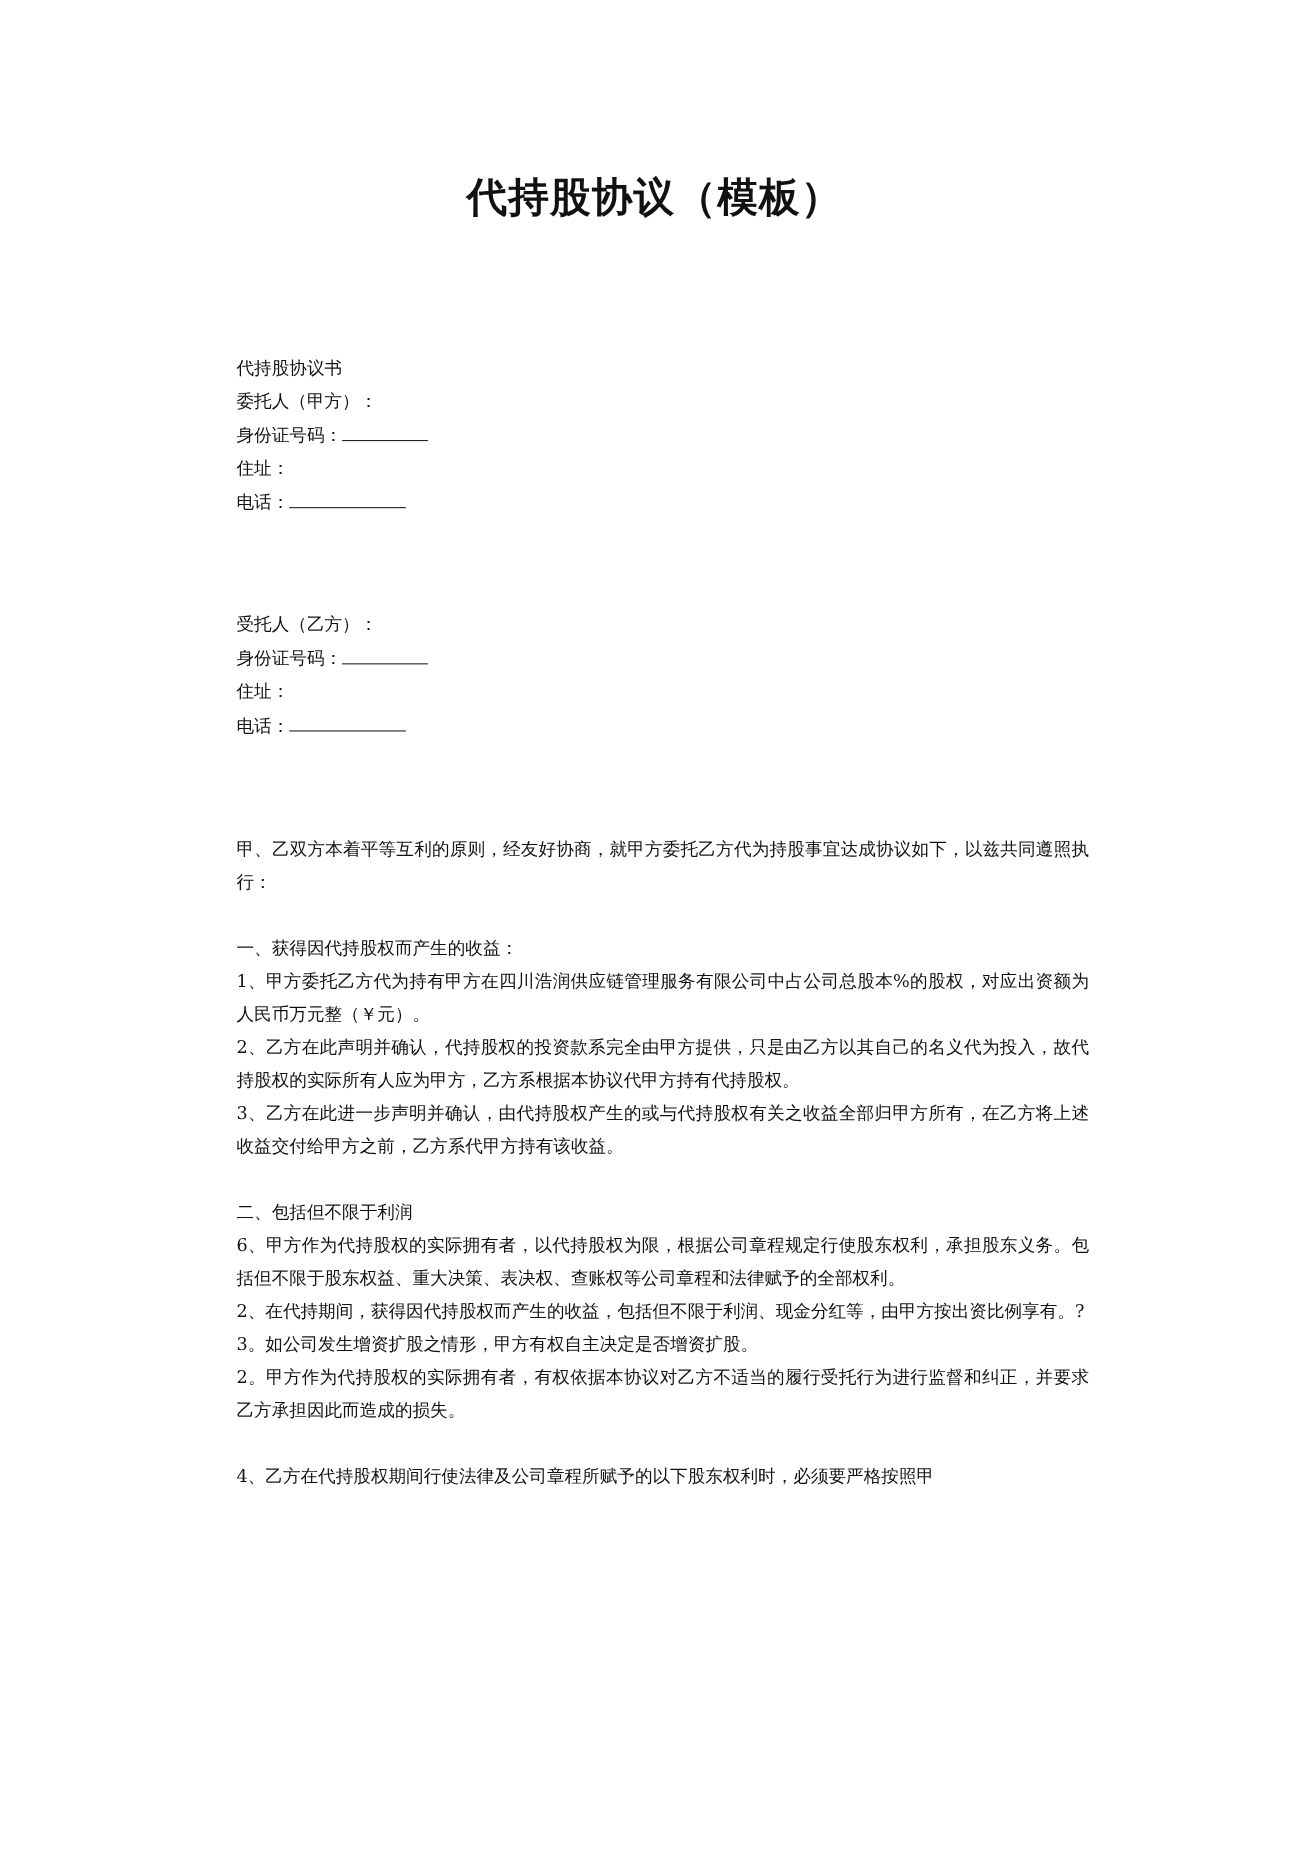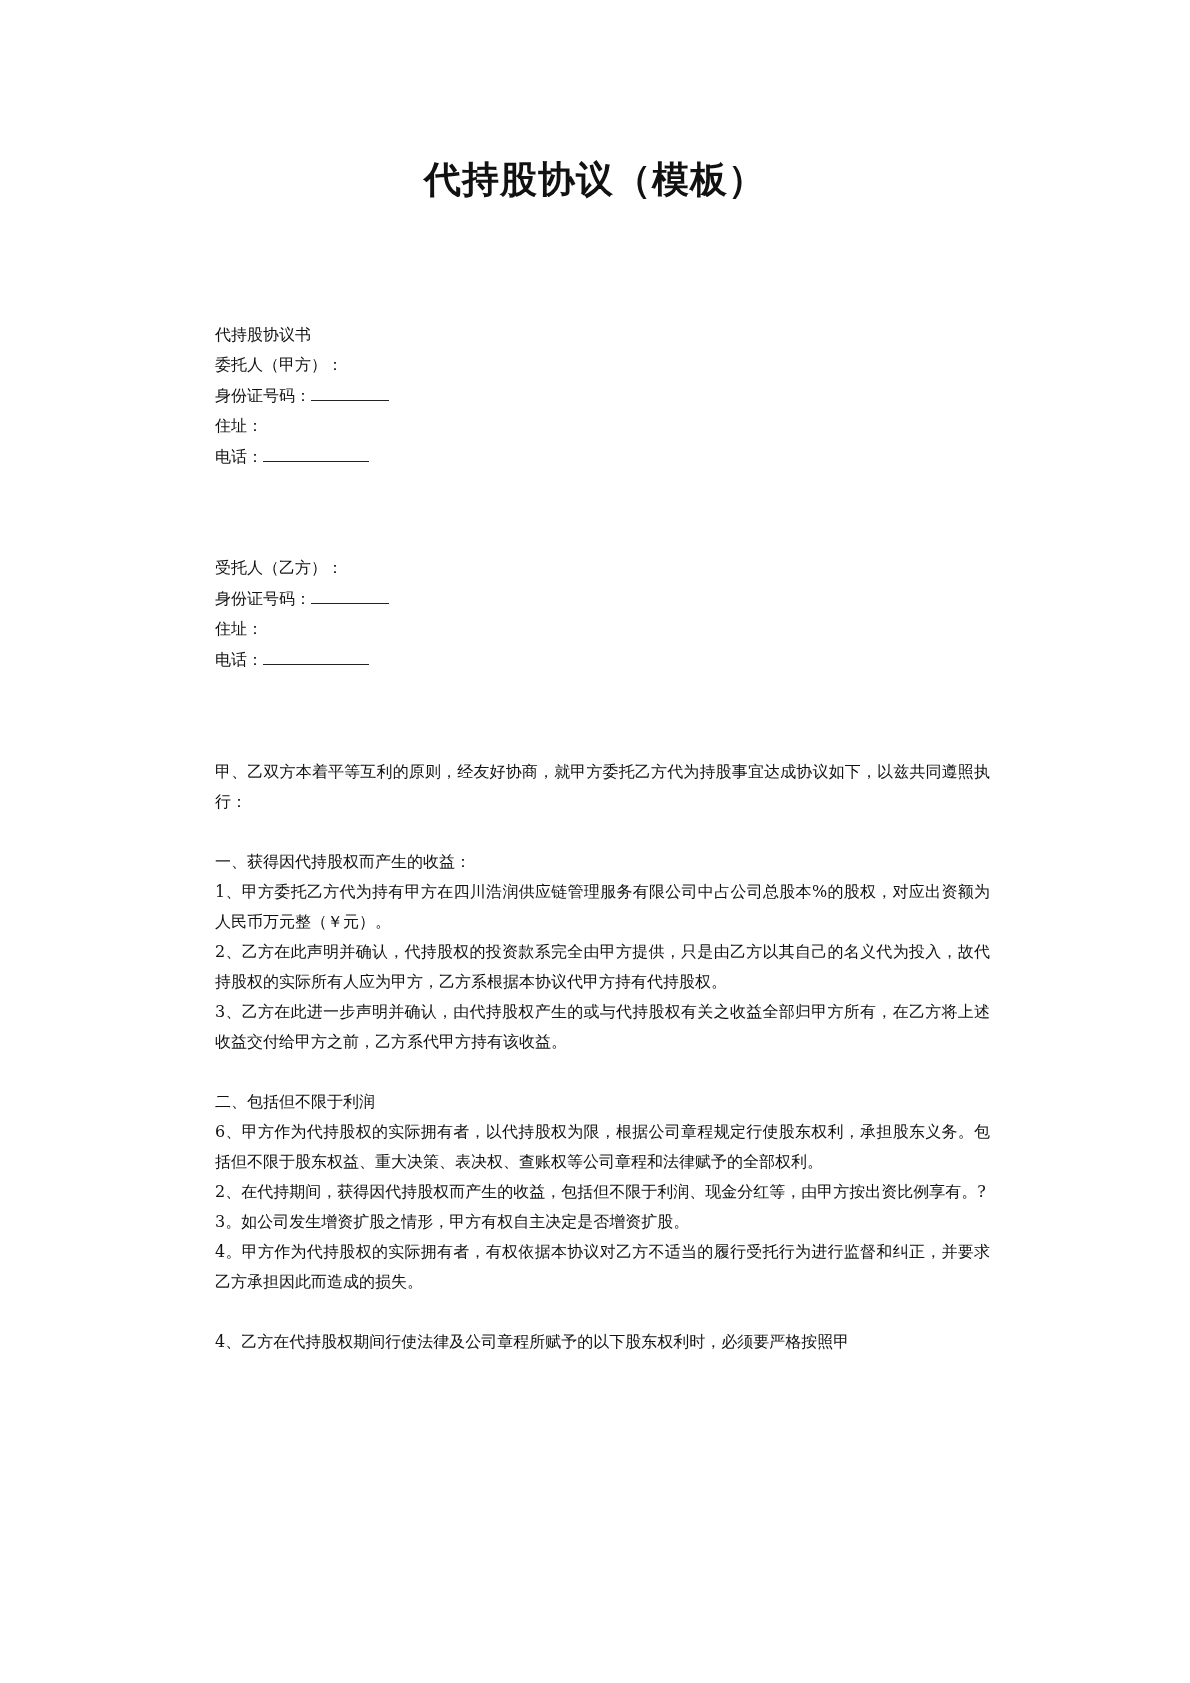--- a/index.html
+++ b/index.html
@@ -56,20 +56,20 @@
     <div class="para">2、乙方在此声明并确认，代持股权的投资款系完全由甲方提供，只是由乙方以其自己的名义代为投入，故代持股权的实际所有人应为甲方，乙方系根据本协议代甲方持有代持股权。</div>
     <div class="para">3、乙方在此进一步声明并确认，由代持股权产生的或与代持股权有关之收益全部归甲方所有，在乙方将上述收益交付给甲方之前，乙方系代甲方持有该收益。</div>
   </div>
   <div class="gap"></div>
 
   <div>
     <div class="line">二、包括但不限于利润</div>
     <div class="para">6、甲方作为代持股权的实际拥有者，以代持股权为限，根据公司章程规定行使股东权利，承担股东义务。包括但不限于股东权益、重大决策、表决权、查账权等公司章程和法律赋予的全部权利。</div>
     <div class="para">2、在代持期间，获得因代持股权而产生的收益，包括但不限于利润、现金分红等，由甲方按出资比例享有。?</div>
     <div class="para">3。如公司发生增资扩股之情形，甲方有权自主决定是否增资扩股。</div>
-    <div class="para">4。甲方作为代持股权的实际拥有者，有权依据本协议对乙方不适当的履行受托行为进行监督和纠正，并要求乙方承担因此而造成的损失。</div>
+    <div class="para">2。甲方作为代持股权的实际拥有者，有权依据本协议对乙方不适当的履行受托行为进行监督和纠正，并要求乙方承担因此而造成的损失。</div>
   </div>
   <div class="gap"></div>
 
   <div>
     <div class="para">4、乙方在代持股权期间行使法律及公司章程所赋予的以下股东权利时，必须要严格按照甲</div>
   </div>
 </div>
 
 </body></html>

